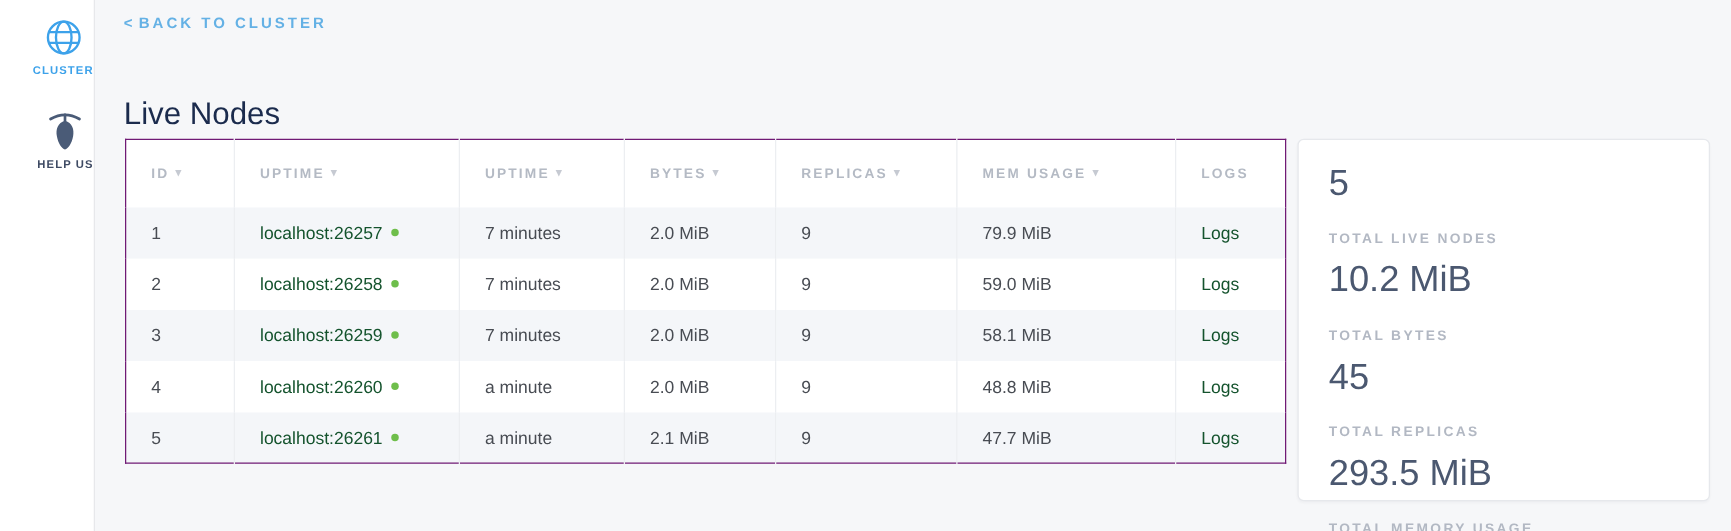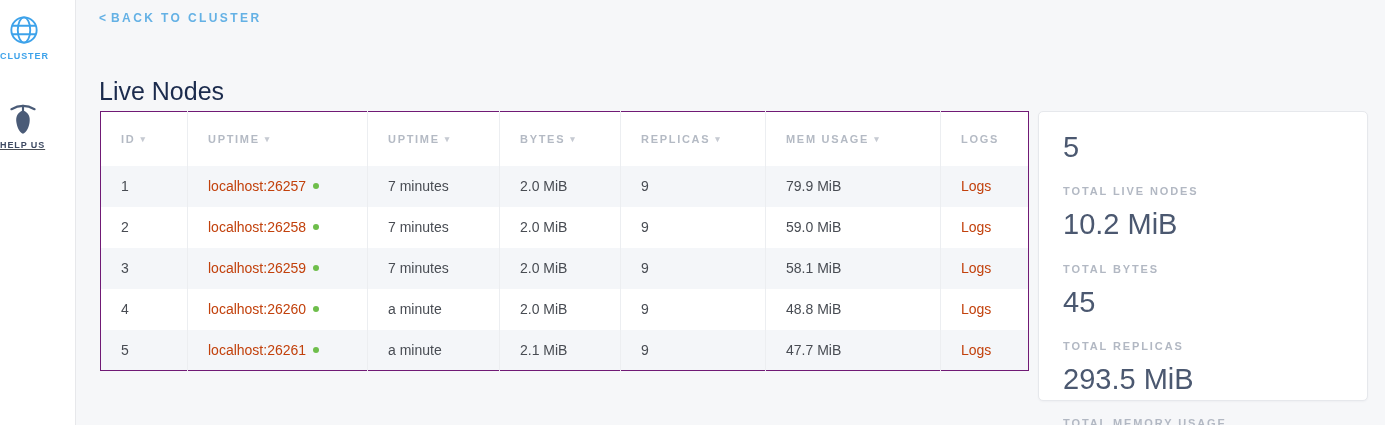--- a/index.html
+++ b/index.html
@@ -12,29 +12,29 @@
     overflow:hidden;
     color:#4a4e55;
   }
 
   
   .sidebar {
     position:absolute; left:0; top:0;
     width:76px; height:425px;
     background:#ffffff;
     border-right:1px solid #e7e8eb;
-    display:flex; flex-direction:column; align-items:flex-start;gap:14px;
+    display:flex; flex-direction:column; align-items:flex-end;
   }
   .side-item {
     display:flex; flex-direction:column; align-items:center;
     cursor:pointer; user-select:none;
   }
   .side-item.item-0 { margin-top:13px; }
   .side-item.item-1 { margin-top:26px; }
-  .side-item.item-2 { margin-top:27px;text-decoration:underline; }
+  .side-item.item-2 { margin-top:27px; }
   .side-item .side-label {
     margin-top:4px;
     font-size:9px; font-weight:bold; letter-spacing:0.9px;
     color:#3e4a63;
   }
   .side-item.active .side-label { color:#3da2ea; }
   .side-icon { display:block; line-height:0; }
 
   
   .back-link {
@@ -74,21 +74,21 @@
     height:41px;
     font-size:14px; color:#484c53;
     padding:0 4px 0 20px;
     border-left:1px solid #eceef1;
     white-space:nowrap;
   }
   .nodes-table td:first-child { border-left:none; }
   .nodes-table tbody tr:nth-child(odd) { background:#f4f6f9; }
   .nodes-table tbody tr:nth-child(even) { background:#ffffff; }
   a.addr-link, a.logs-link {
-    color:#c2410c; text-decoration:none; cursor:pointer;
+    color:#14532d; text-decoration:none; cursor:pointer;
   }
   .live-dot {
     display:inline-block; width:6px; height:6px; border-radius:50%;
     background:#6ebe4b; margin-left:7px; vertical-align:2px;
   }
 
   
   .summary-card {
     position:absolute; left:1038px; top:111px;
     width:330px; height:290px;

